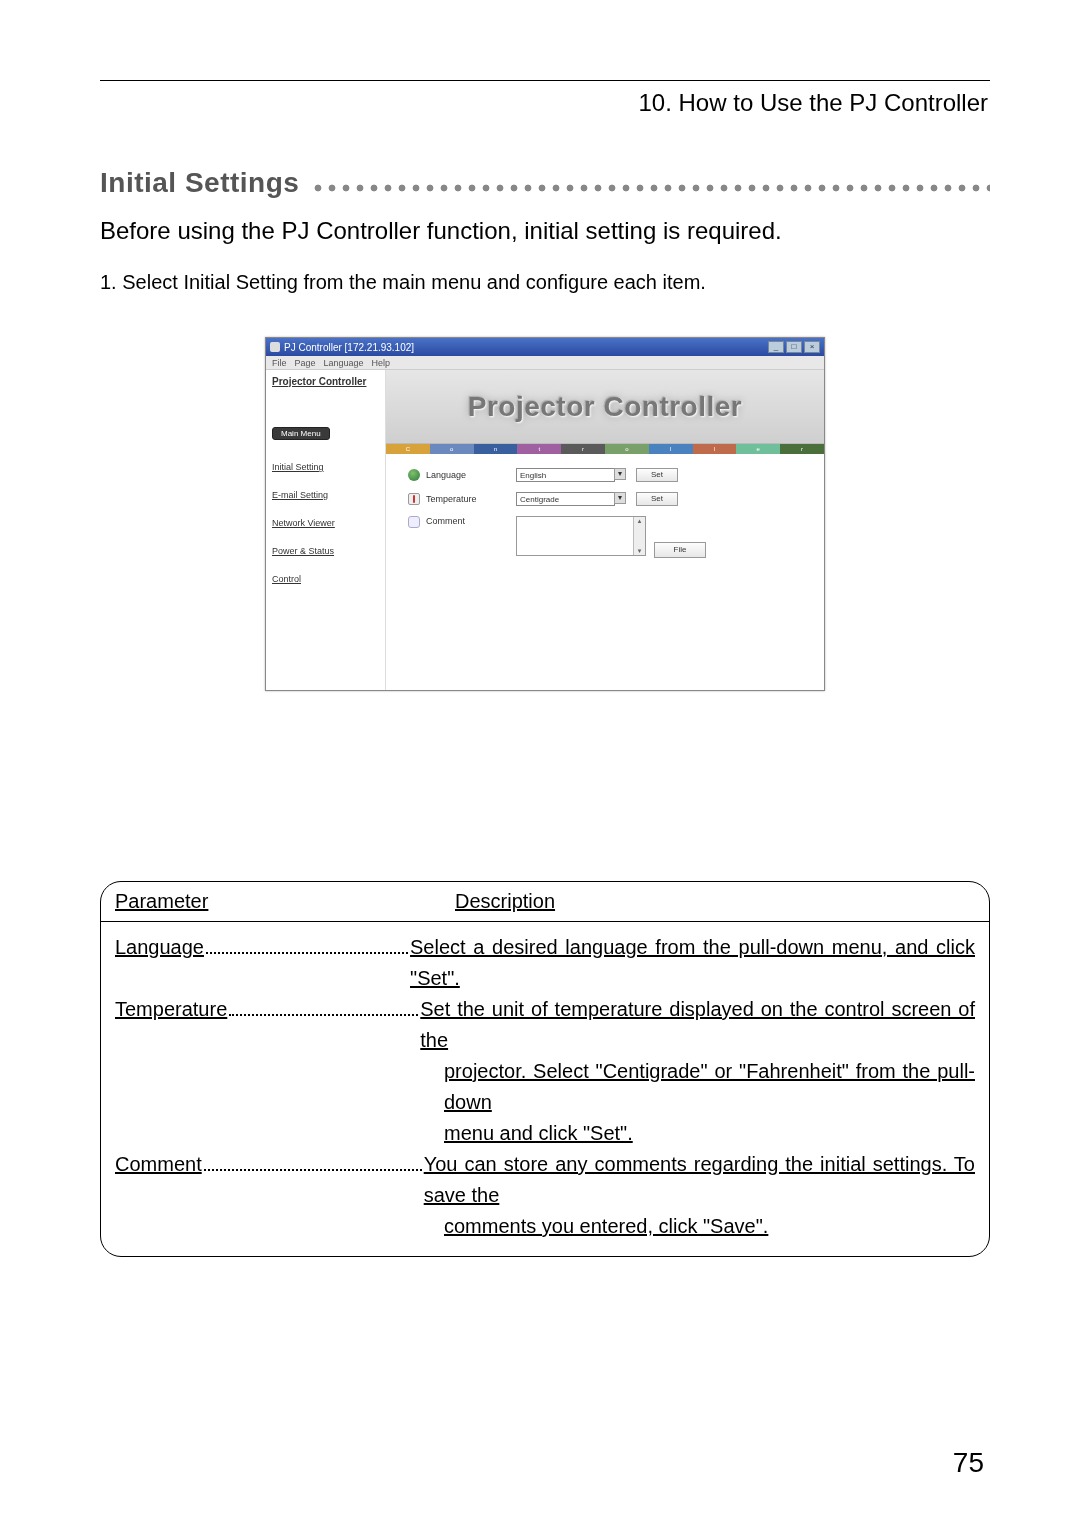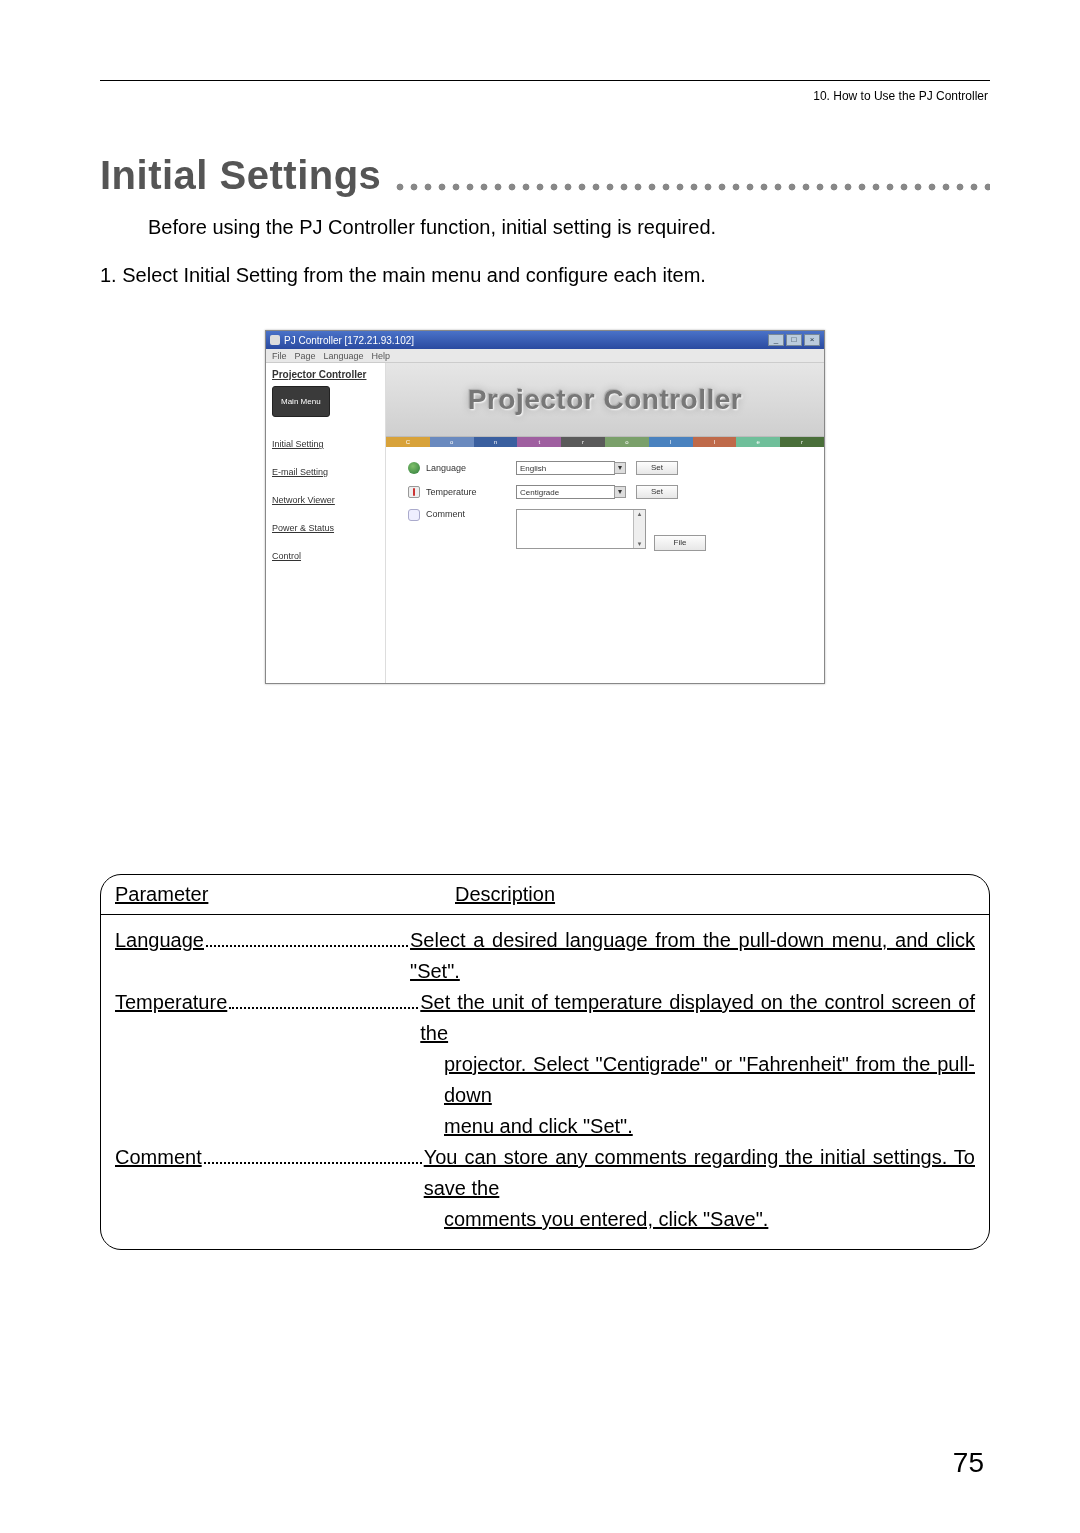--- a/index.html
+++ b/index.html
@@ -13,51 +13,50 @@
   }
   .page {
     padding: 80px 90px 0 100px;
   }
   .top-rule {
     border-bottom: 1.5px solid #000;
     margin-bottom: 8px;
   }
   .chapter-line {
     text-align: right;
-    font-size: 12px;
+    font-size: 24px;
     margin-bottom: 50px;
     padding-right: 2px;
   }
   .heading-row {
     display: flex;
     align-items: flex-end;
     margin-bottom: 14px;
   }
   .heading {
-    font-size: 40px;
+    font-size: 28px;
     font-weight: bold;
     color: #555;
     letter-spacing: 0.5px;
     white-space: nowrap;
     margin-right: 12px;
   }
   .dot-leader-heading {
     flex: 1;
     height: 10px;
     background-image: radial-gradient(circle, #888 35%, transparent 36%);
     background-size: 14px 14px;
     background-repeat: repeat-x;
     background-position: left center;
     margin-bottom: 6px;
   }
   .intro {
-    font-size: 20px;
+    font-size: 24px;
     line-height: 1.5;
     margin-bottom: 18px;
-    margin-left: 48px;
   }
   .step {
     font-size: 20px;
     line-height: 1.5;
     margin-bottom: 40px;
   }
   
   .shot-wrap {
     display: flex;
     justify-content: center;
@@ -130,24 +129,25 @@
     color: #333;
     text-decoration: underline;
     font-size: 9px;
     margin: 18px 0;
   }
   .sb-btn {
     display: inline-block;
     background: #3a3a3a;
     color: #fff;
     font-size: 8px;
-    padding: 10px 8px;
+    padding: 1px 8px;
     border-radius: 3px;
     margin-bottom: 4px;
     border: 1px solid #222;
+    margin-top: 34px;
   }
   .main-area {
     flex: 1;
     background: #fff;
     position: relative;
     padding: 0;
   }
   .banner {
     height: 74px;
     background: linear-gradient(#e6e6e6, #cfcfcf);
@@ -193,21 +193,20 @@
   }
   .row-icon.globe { background: radial-gradient(circle at 40% 35%, #7fc06a, #2d7a3b); }
   .row-icon.temp { background: linear-gradient(#eee,#eee); border: 1px solid #999; border-radius: 2px; position: relative; }
   .row-icon.temp::after { content:""; position:absolute; left:4px; top:1px; width:2px; height:8px; background:#c33; border-radius:1px; }
   .row-icon.chat { background: #eef; border: 1px solid #aac; border-radius: 3px; position: relative; }
   .row-icon.chat::after { content:""; position:absolute; left:2px; bottom:-3px; width:0;height:0;border:3px solid transparent;border-top-color:#eef;}
   .row-label { width: 90px; }
   .row-input {
     width: 110px;
     display: flex;
-    align-items: center;
     gap: 0;
   }
   .select-box {
     flex: 1;
     height: 14px;
     border: 1px solid #888;
     background: #fff;
     font-size: 8px;
     padding: 0 3px;
     display: flex;

